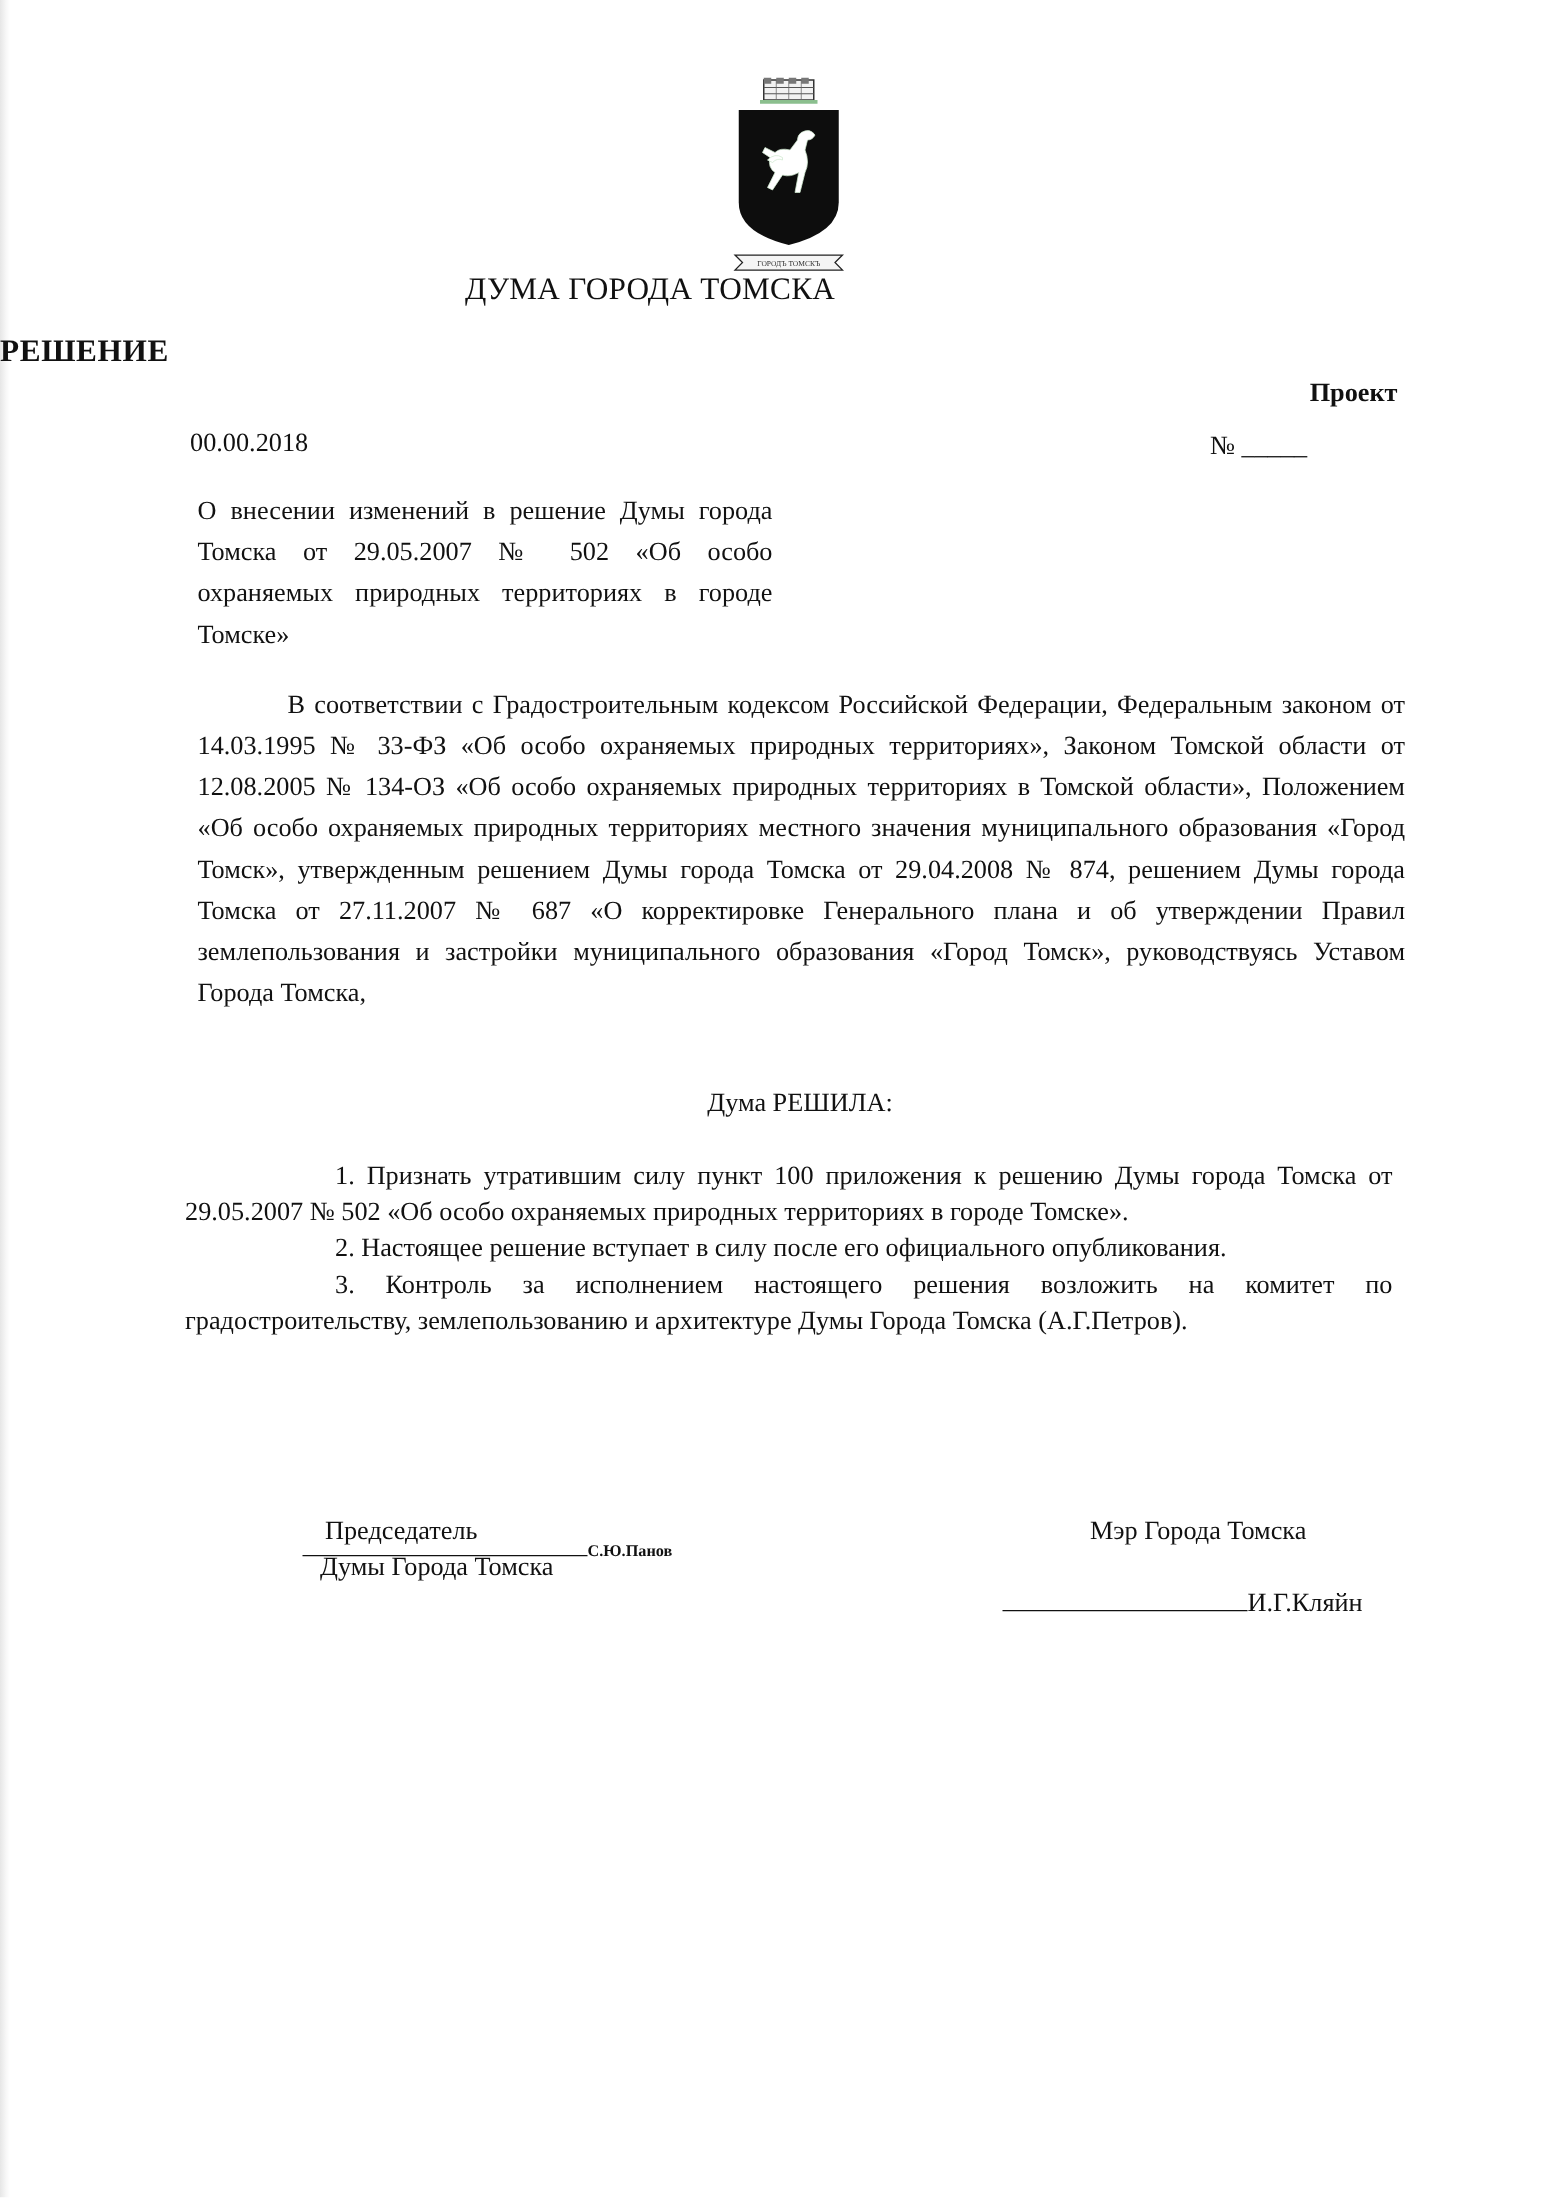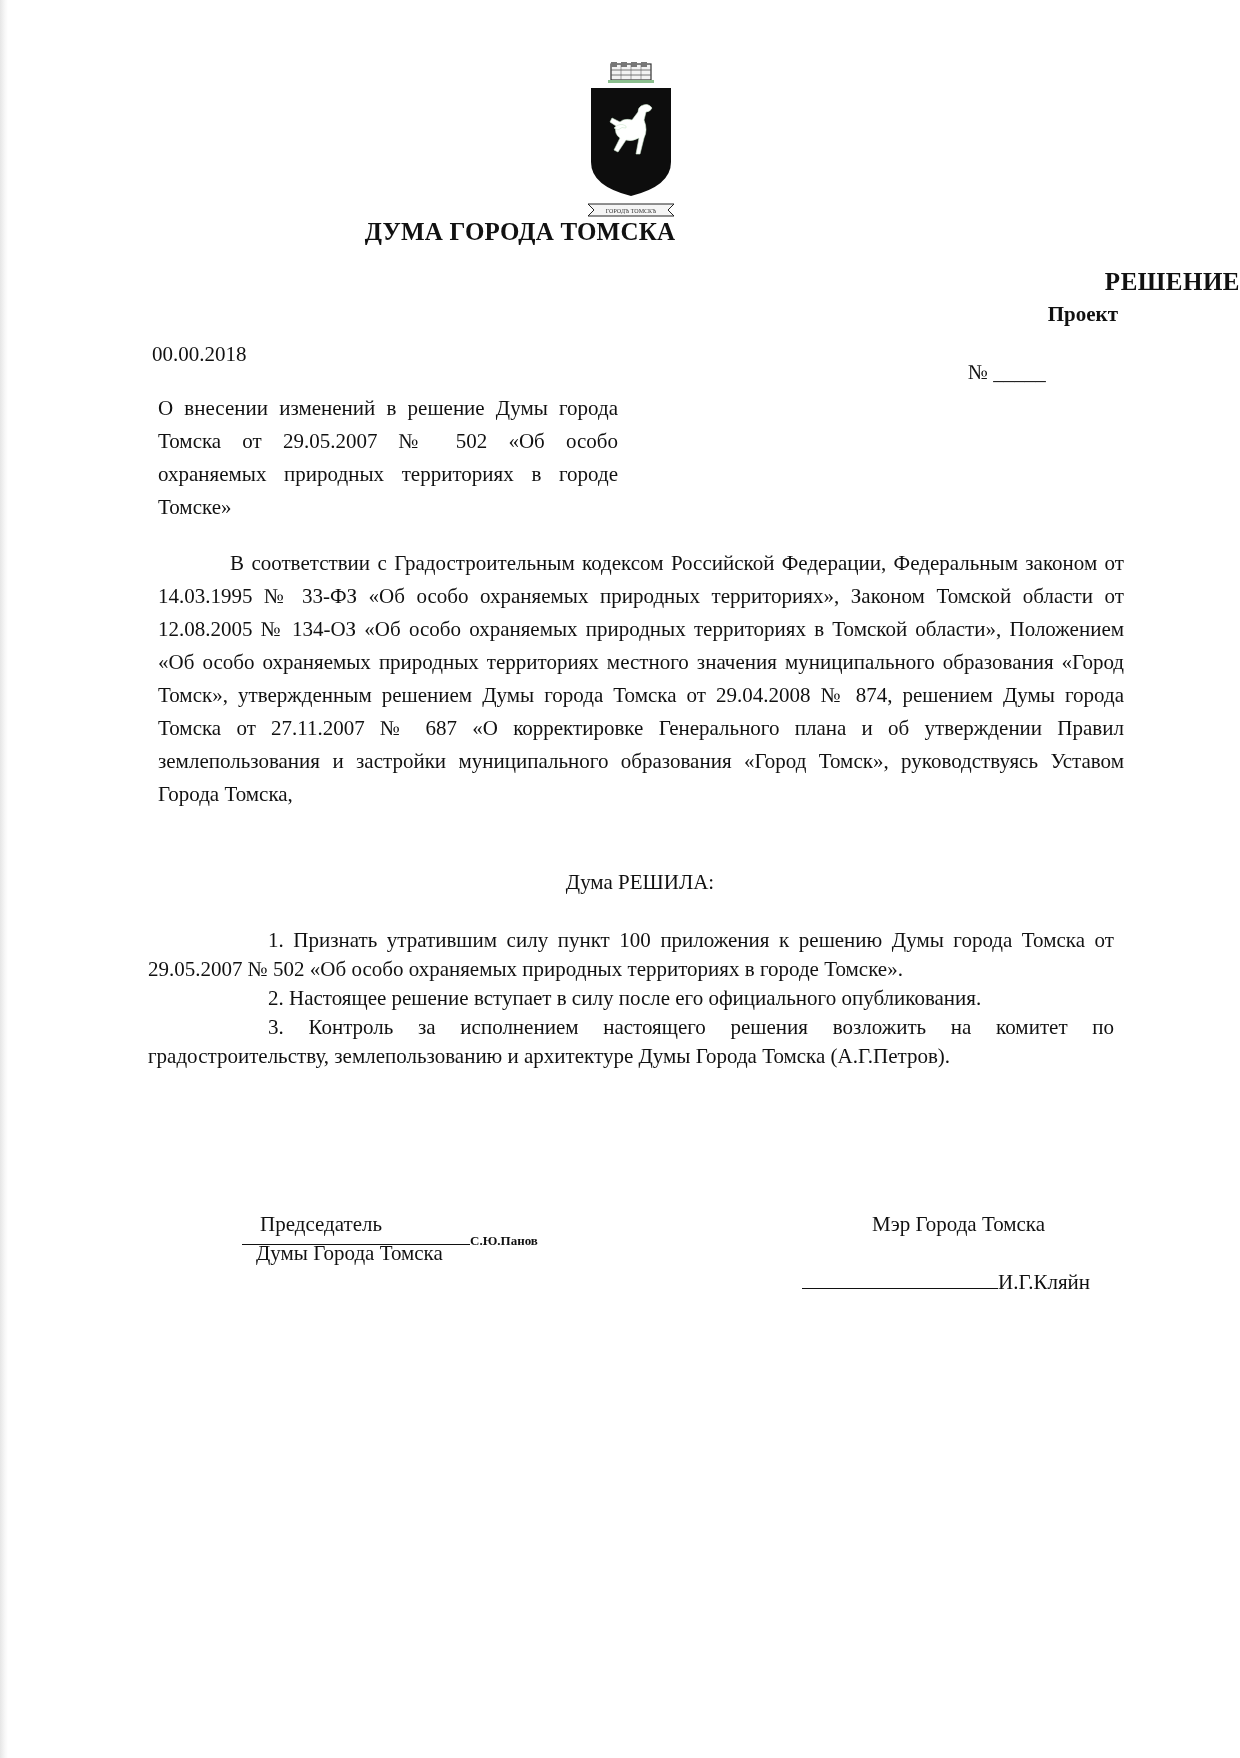--- a/index.html
+++ b/index.html
@@ -8,32 +8,32 @@
     font-family: "Liberation Serif", "DejaVu Serif", serif;
     color: #111;
   }
   .page-edge-left {
     position: absolute; left: 0; top: 0; width: 8px; height: 1758px;
     background: linear-gradient(to right, #e6e6e6, #f7f7f7 60%, #ffffff);
   }
   .crest { position: absolute; left: 586px; top: 62px; width: 90px; height: 160px; }
   .header-title {
     position: absolute; left: 0; width: 1040px; top: 218px; text-align: center;
-    font-size: 25px; font-weight: bold; letter-spacing: 0.2px;
+    font-size: 25px; font-weight: normal; letter-spacing: 0.2px;
   }
   .header-subtitle {
-    position: absolute; left: 0; width: 1240px; top: 268px; text-align: right;
+    position: absolute; left: 0; width: 1240px; top: 268px; text-align: left;
     font-size: 25px; font-weight: bold; letter-spacing: 0.5px;
   }
   .draft-label {
     position: absolute; right: 122px; top: 302px;
     font-size: 21px; font-weight: bold;
   }
   .doc-date { position: absolute; left: 152px; top: 342px; font-size: 21px; }
-  .doc-number { position: absolute; left: 968px; top: 360px; font-size: 21px; }
+  .doc-number { position: absolute; left: 968px; top: 344px; font-size: 21px; }
   .subject {
     position: absolute; left: 158px; top: 392px; width: 460px;
     font-size: 21px; font-weight: normal; line-height: 33px;
     text-align: justify; text-align-last: left;
   }
   .preamble {
     position: absolute; left: 158px; top: 547px; width: 966px;
     font-size: 21px; line-height: 33px; text-align: justify;
     text-indent: 72px; margin: 0;
   }

